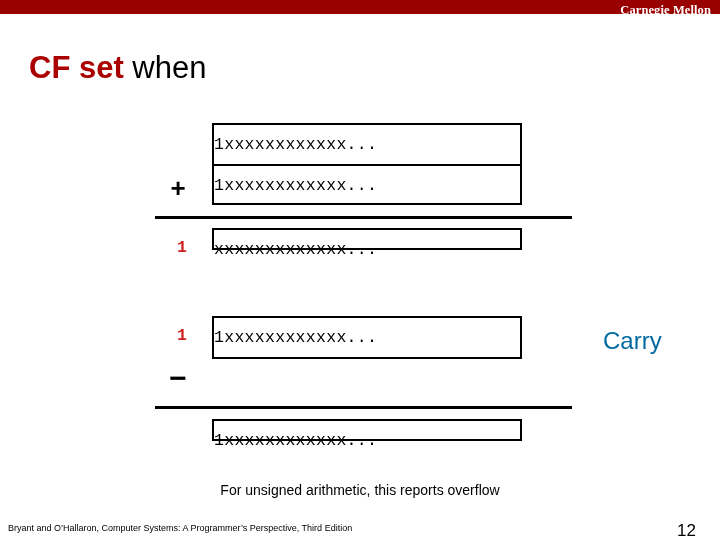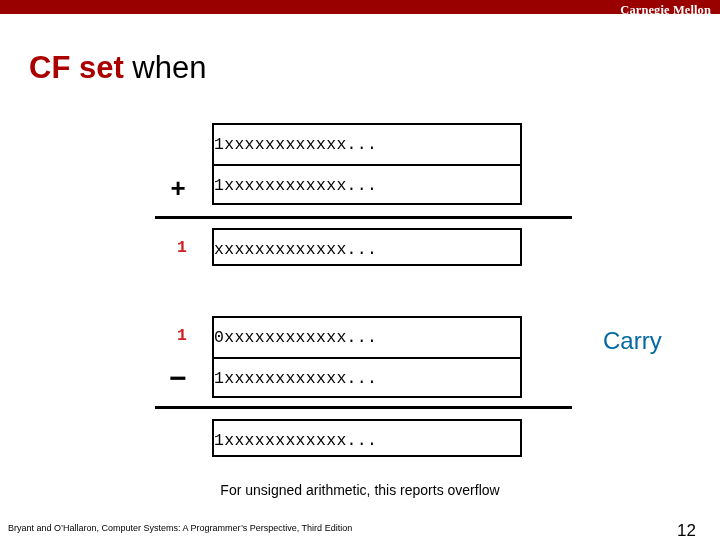--- a/index.html
+++ b/index.html
@@ -107,21 +107,21 @@
     height: 3px;
     background: #000000;
   }
   .rule-carry  { top: 93px; }
   .rule-borrow { top: 90px; }
 
   .result-box {
     position: absolute;
     left: 212px;
     width: 310px;
-    height: 38px;
+    height: 22px;
     border: 2px solid #000000;
     box-sizing: border-box;
     background: #ffffff;
   }
   .result-box .operand-row { border: 0; }
   .res-carry  { top: 105px; }
   .res-borrow { top: 103px; }
 
   .carry-digit {
     position: absolute;
@@ -205,21 +205,20 @@
   <div class="side-label label-carry">Carry</div>
 </div>
 
 <div class="arith-group group-borrow">
 
   <div class="carry-digit carry-digit-diff">1</div>
 
   <div class="op-sign op-minus">−</div>
 
   <div class="operand-stack">
-    <div class="operand-row">0xxxxxxxxxxxx...</div>
     <div class="operand-row">1xxxxxxxxxxxx...</div>
   </div>
 
   <div class="rule-line rule-borrow"></div>
 
   <div class="result-box res-borrow">
     <div class="operand-row">1xxxxxxxxxxxx...</div>
   </div>
 
 </div>

